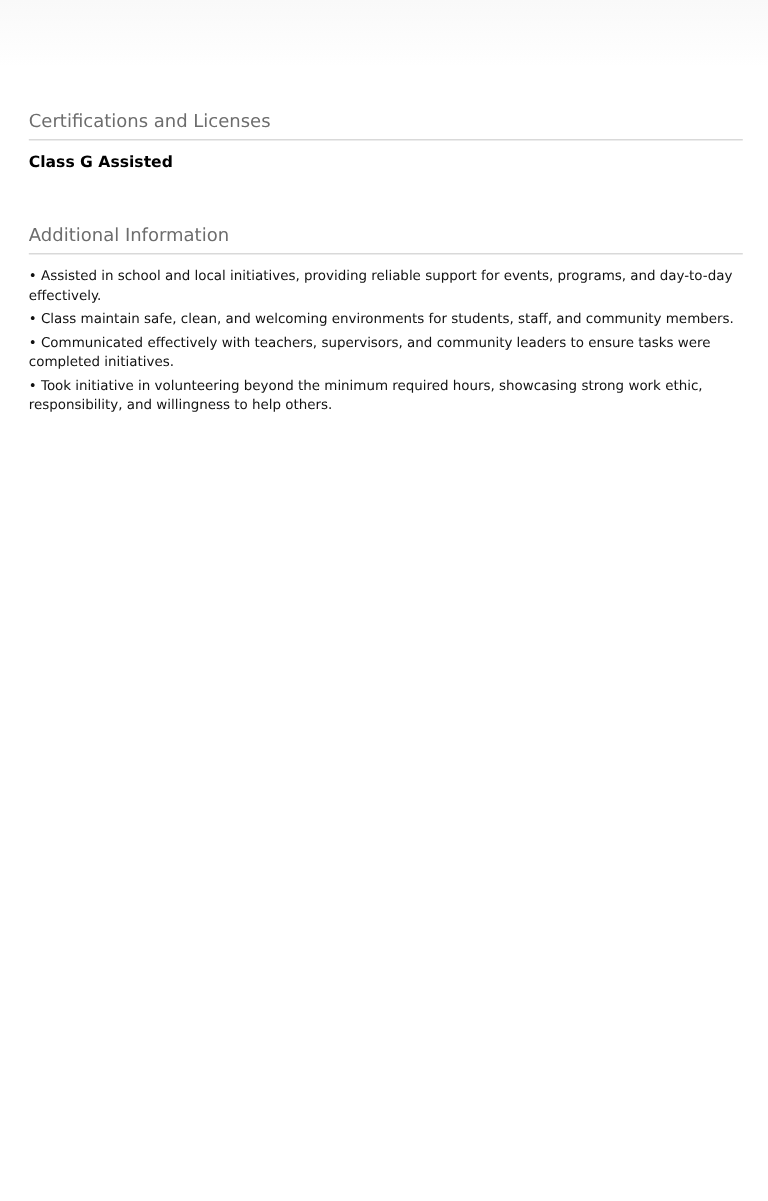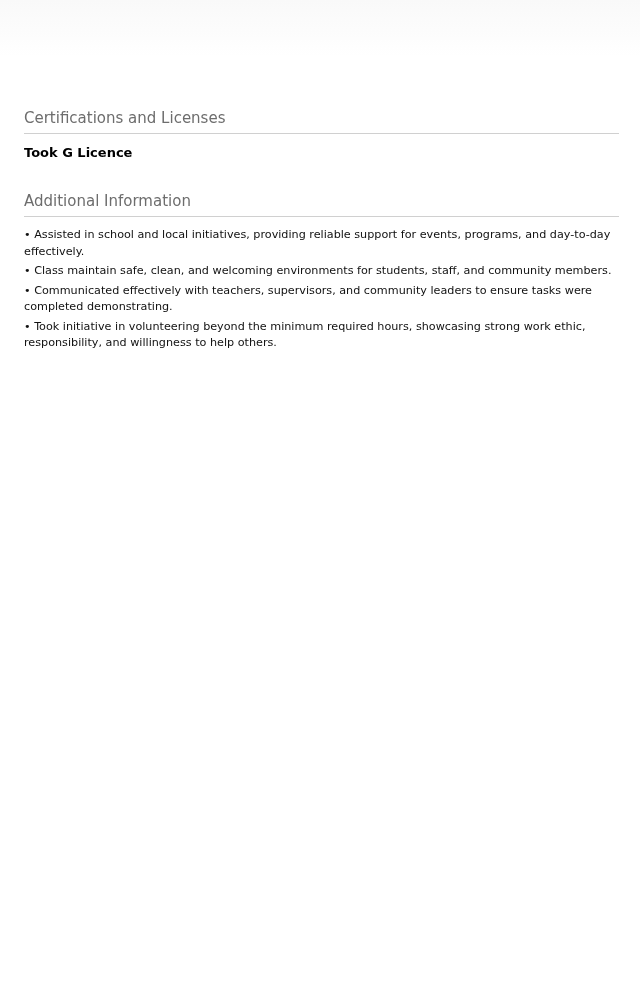--- a/index.html
+++ b/index.html
@@ -7,51 +7,51 @@
       width: 640px; height: 1001px; overflow: hidden;
       background: #ffffff;
       font-family: "DejaVu Sans", sans-serif;
       color: #111;
       position: relative;
     }
     .top-band {
       position: absolute; left: 0; top: 0; width: 640px; height: 56px;
       background: linear-gradient(#f9f9f9, #fdfdfd 70%, #ffffff);
     }
-    .page { position: absolute; left: 24px; top: 108px; width: 595px; }
+    .page { position: absolute; left: 24px; top: 91px; width: 595px; }
     .section-title {
       font-size: 15px; color: #6d6d6d; font-weight: normal;
       margin: 0; padding-bottom: 5px;
       border-bottom: 1px solid #d0d0d0;
       line-height: 20px;
     }
     .cert-name {
       font-size: 13px; font-weight: bold; color: #000;
       margin: 11px 0 0 0; line-height: 16px;
     }
-    .section-2 { margin-top: 30px; }
+    .section-2 { margin-top: 42px; }
     .bullets { list-style: none; margin: 10px 0 0 0; padding: 0; }
     .bullets li {
       font-size: 11.2px; line-height: 16.5px; color: #111;
       margin: 0 0 3px 0;
     }
   </style>
 </head>
 <body>
 
 <div class="top-band"></div>
 
 <div class="page">
   <section>
     <h2 class="section-title">Certifications and Licenses</h2>
-    <p class="cert-name">Took G Licence</p>
+    <p class="cert-name">Class G Assisted</p>
   </section>
 
   <section class="section-2">
     <h2 class="section-title">Additional Information</h2>
     <ul class="bullets">
       <li>• Assisted in school and local initiatives, providing reliable support for events, programs, and day-to-day effectively.</li>
       <li>• Class maintain safe, clean, and welcoming environments for students, staff, and community members.</li>
-      <li>• Communicated effectively with teachers, supervisors, and community leaders to ensure tasks were completed demonstrating.</li>
+      <li>• Communicated effectively with teachers, supervisors, and community leaders to ensure tasks were completed initiatives.</li>
       <li>• Took initiative in volunteering beyond the minimum required hours, showcasing strong work ethic, responsibility, and willingness to help others.</li>
     </ul>
   </section>
 </div>
 
 </body></html>

